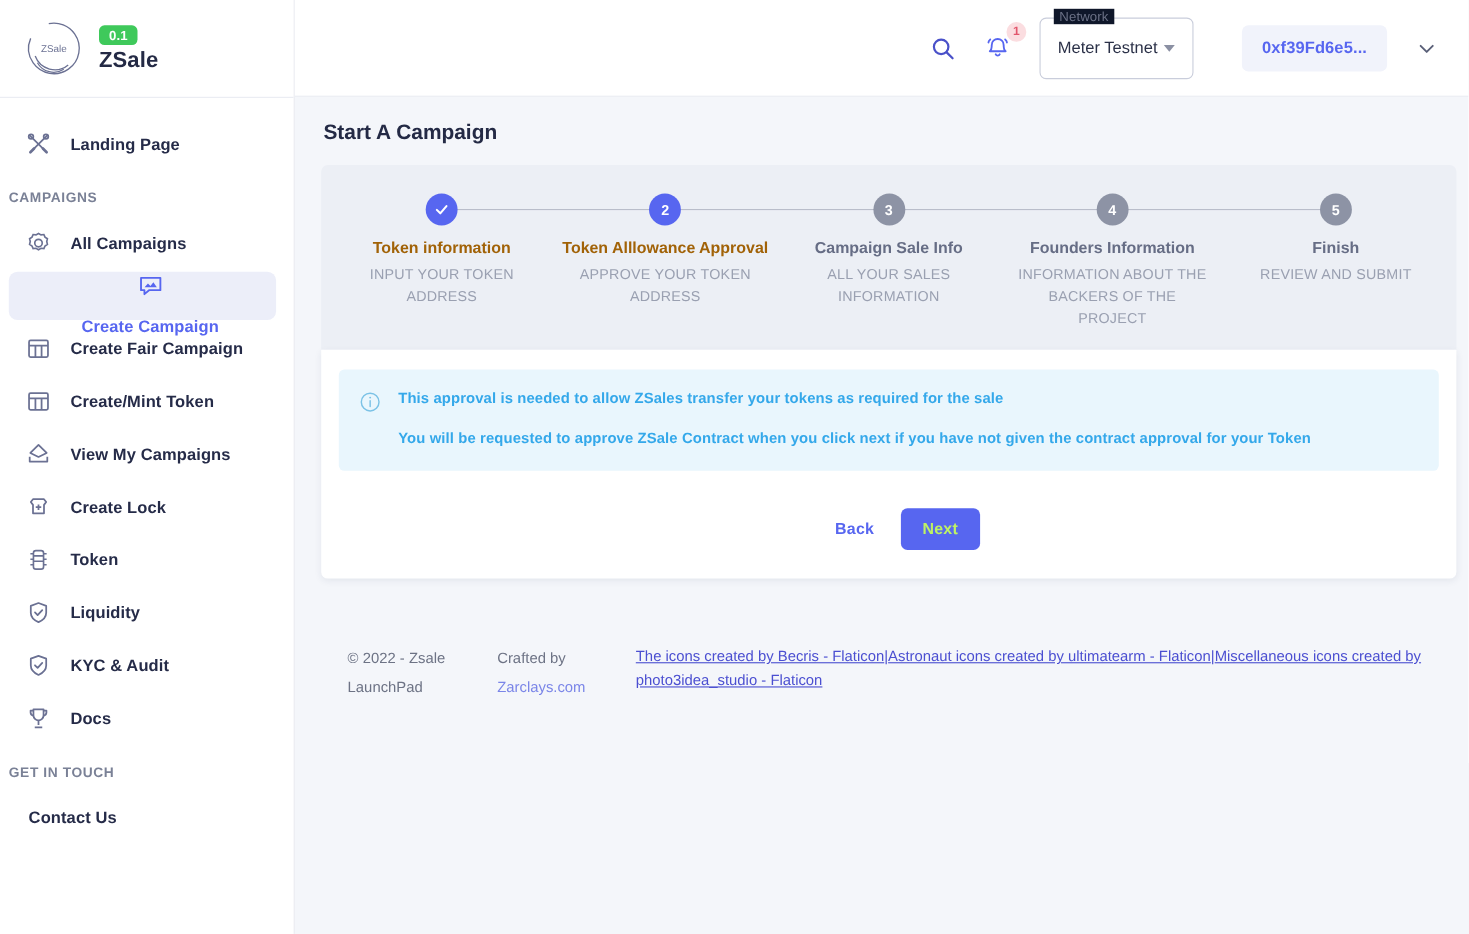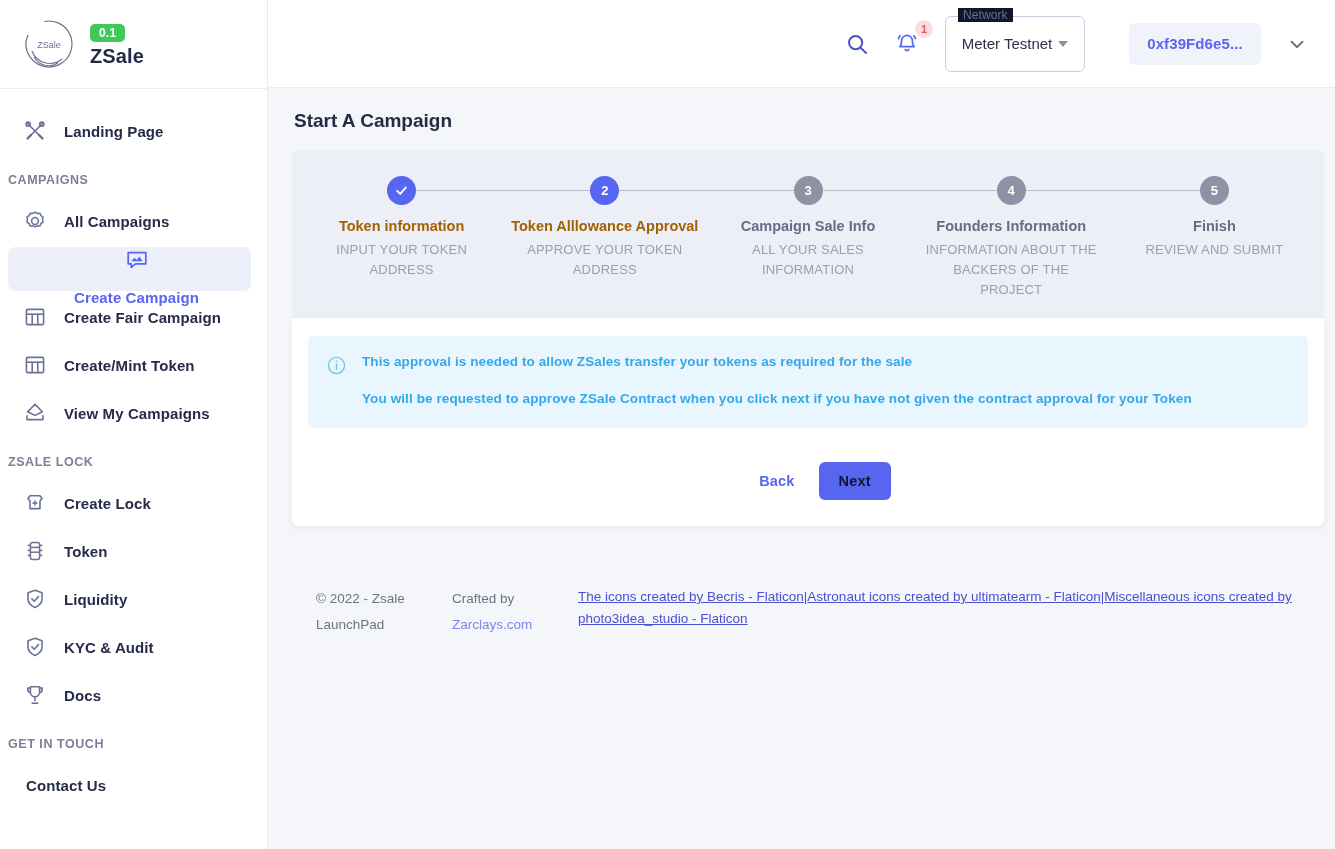--- a/index.html
+++ b/index.html
@@ -127,21 +127,21 @@
 
   .actions { display: flex; align-items: center; gap: 6px; padding: 34px 0 0 16px; justify-content: center; }
   .btn-text {
     background: none; border: none; cursor: pointer;
     font-family: inherit; font-size: 14.5px; font-weight: 700;
     color: #5766f0; padding: 10px 18px; border-radius: 6px; letter-spacing: .2px;
   }
   .btn-primary {
     background: #5766f0; border: none; cursor: pointer;
     font-family: inherit; font-size: 14.5px; font-weight: 700;
-    color: #0f172a; padding: 11px 20px; border-radius: 6px; letter-spacing: .2px;
+    color: #bef264; padding: 11px 20px; border-radius: 6px; letter-spacing: .2px;
   }
 
   
   .footer { display: flex; padding: 36px 11px 0 24px; gap: 0; }
   .f-col1 { width: 136px; font-size: 13.5px; color: #6d7385; line-height: 1.9; }
   .f-col2 { width: 126px; font-size: 13.5px; color: #6d7385; line-height: 1.9; }
   .f-col2 a { color: #7b86e8; text-decoration: none; }
   .f-col3 { flex: 1; font-size: 13.5px; line-height: 1.6; max-width: 740px; }
   .f-col3 a { color: #4b4fd1; text-decoration: underline; }
   .f-sep { color: #4b4fd1; }
@@ -234,21 +234,20 @@
       <div class="nav-item">
         <span class="ico">
           <svg width="24" height="24" viewBox="0 0 24 24" fill="none" stroke="#6b7193" stroke-width="1.6" stroke-linejoin="round">
             <path d="M12 3.4 l7.4 7.4 -7.4 3.6 -7.4 -3.6 z"></path>
             <path d="M4 14.2 v4.4 h16 v-4.4"></path>
           </svg>
         </span>
         <span class="lbl">View My Campaigns</span>
       </div>
 
-      <div class="nav-section-title">ZSALE LOCK</div>
 
       <div class="nav-item">
         <span class="ico">
           <svg width="24" height="24" viewBox="0 0 24 24" fill="none" stroke="#6b7193" stroke-width="1.6" stroke-linejoin="round">
             <path d="M5 7.4 l2-2.6 10 0 2 2.6 -2 2.6 0 7.6 -10 0 0-7.6 z"></path>
             <path d="M12 9.6 v5"></path>
               <path d="M9.5 12.1 h5"></path>
           </svg>
         </span>
         <span class="lbl">Create Lock</span>

